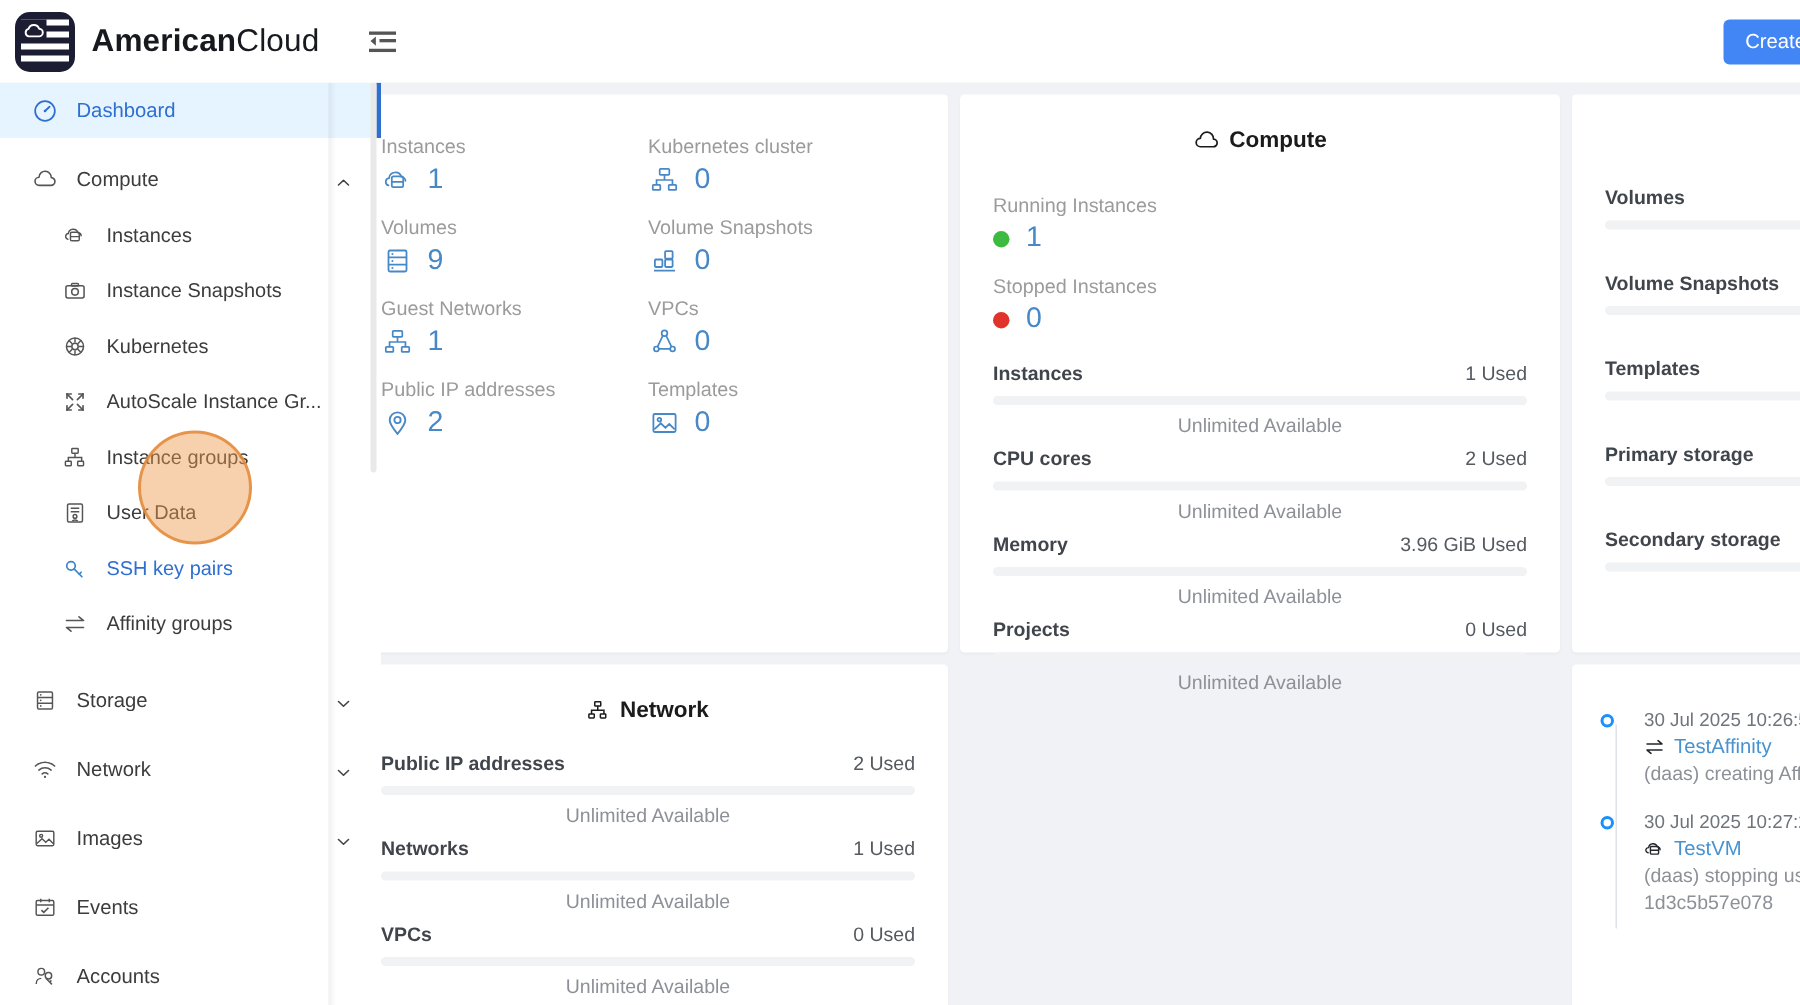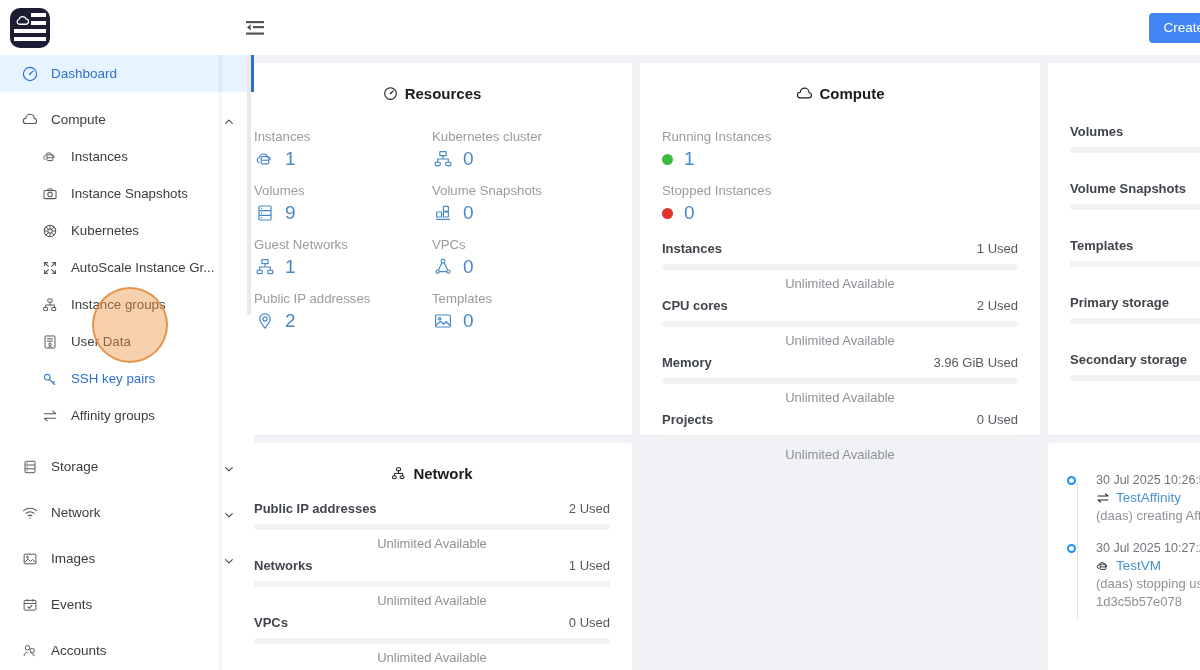--- a/index.html
+++ b/index.html
@@ -154,20 +154,23 @@
     <div class="brand">
       <div class="logo-sq">
         <div class="logo-stripe" style="top:5px;"></div>
         <div class="logo-stripe" style="top:13px;"></div>
         <div class="logo-stripe" style="top:21px;"></div>
         <div class="logo-stripe" style="top:29px;"></div>
         <div class="logo-cloudbox"></div>
         <svg class="logo-cloud" viewBox="0 0 20 14">
           <path d="M5.5 12h9a3.4 3.4 0 0 0 .3-6.8A5 5 0 0 0 5.3 5.4 3.4 3.4 0 0 0 5.5 12z" fill="none" stroke="#ffffff" stroke-width="1.7" stroke-linejoin="round"></path>
         </svg>
+      </div>
+      <div class="brand-title">
+        <b>American</b><span class="light">Cloud</span>
       </div>
     </div>
 
     <div class="fold-btn">
       <svg viewBox="0 0 20 20" width="20" height="20">
         <rect x="1" y="3" width="18" height="2.2" fill="#555"></rect>
         <rect x="8" y="8" width="11" height="2.2" fill="#555"></rect>
         <rect x="1" y="14.5" width="18" height="2.2" fill="#555"></rect>
         <path d="M5.6 6.3 L2 9.4 L5.6 12.5 Z" fill="#555"></path>
       </svg>
@@ -401,30 +404,20 @@
     <div class="side-gap"></div>
 
     <div class="side-scrollbar"></div>
   </div>
   <div class="side-edge"></div>
 
   <div class="main">
     <div class="grid">
 
       <div class="card" style="left:0; top:0; width:400px; height:372px;">
-        <div class="card-title">
-          <span>
-            <svg viewBox="0 0 18 18" width="15" height="15" style="display:block">
-                <circle cx="9" cy="9" r="7" fill="none" stroke="#1b1b1b" stroke-width="1.3"></circle>
-                <path d="M9 9 L12.3 5.9" stroke="#1b1b1b" stroke-width="1.4" stroke-linecap="round"></path>
-                <circle cx="9" cy="9" r="1" fill="#1b1b1b"></circle>
-              </svg>
-          </span>
-          <span>Resources</span>
-        </div>
 
         <div class="res-grid">
 
           <div class="res-cell">
             <div class="res-label">Instances</div>
             <div class="res-val">
               <span class="res-ico">
                 <svg viewBox="0 0 20 20" width="20" height="20" stroke="#4788c7" fill="none" stroke-width="1.15">
                     <path d="M4 13.6a2.5 2.5 0 0 1 .4-4.9 4.2 4.2 0 0 1 8.2-.7 2.7 2.7 0 0 1 2.7 2.6" stroke-linecap="round"></path>
                     <rect x="6.2" y="7.6" width="7.6" height="7.2" rx="1.1"></rect>

